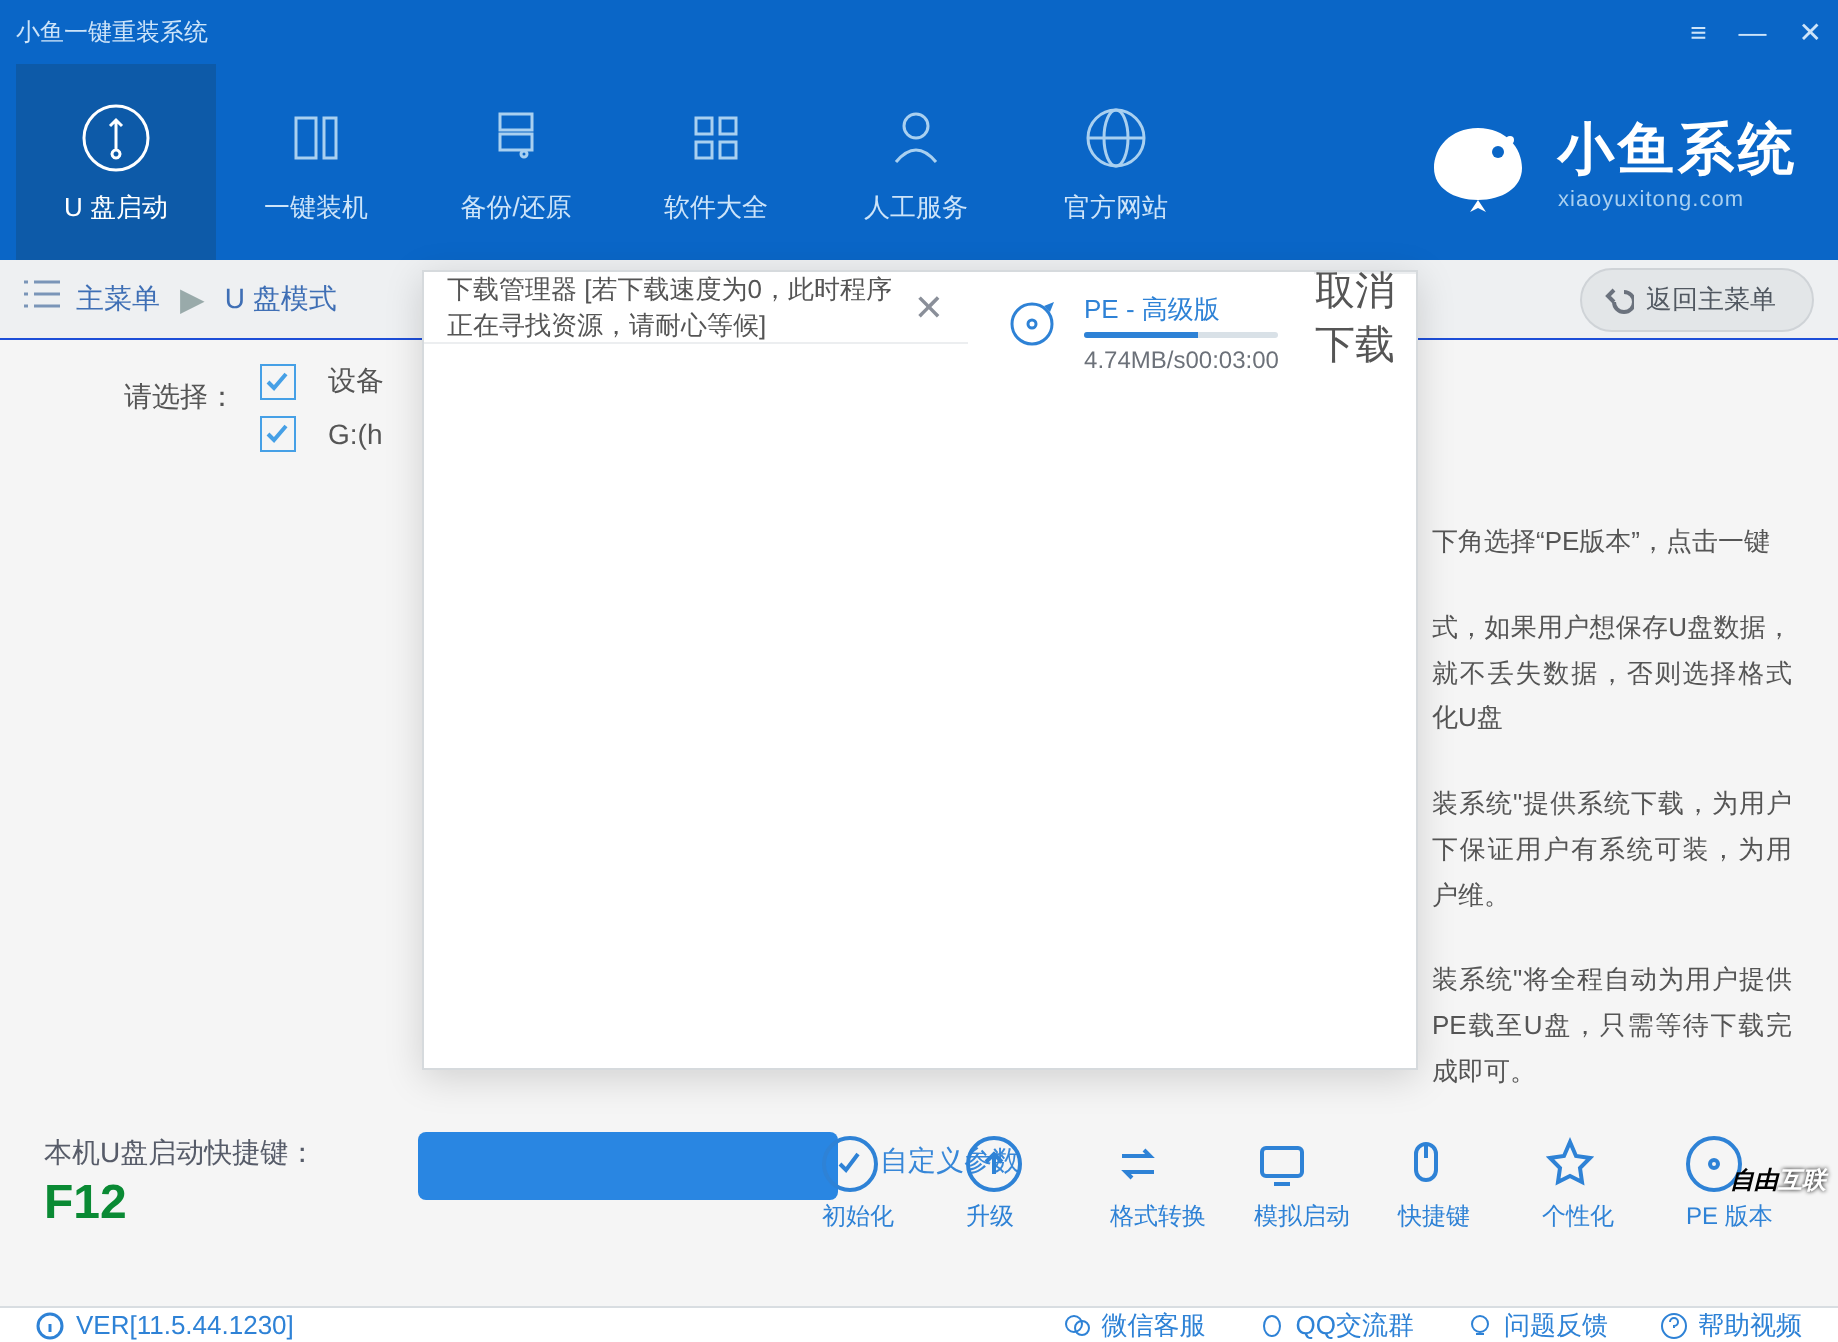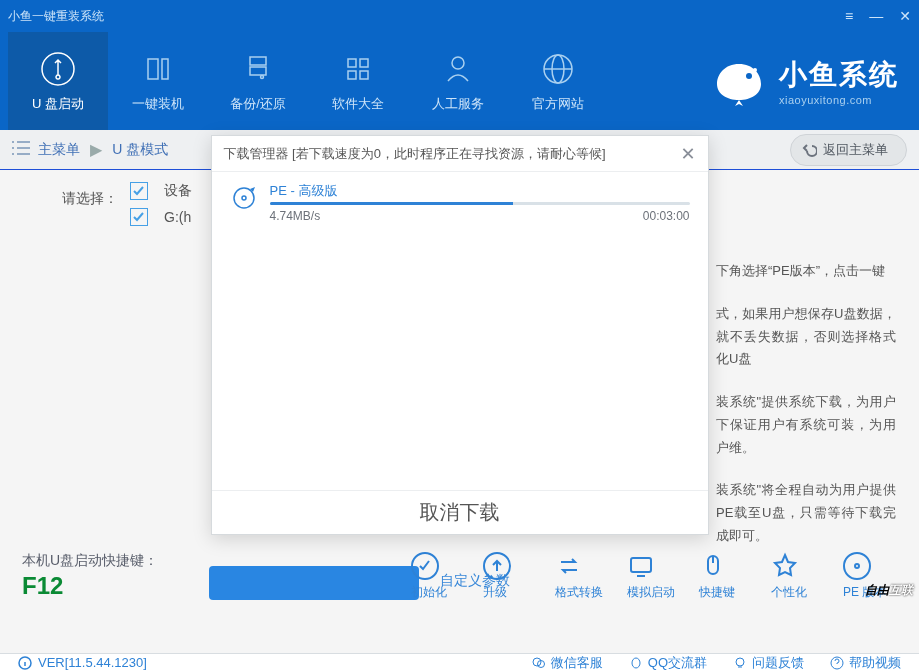--- a/index.html
+++ b/index.html
@@ -38,41 +38,41 @@
 .leftlist { position: absolute; left: 130px; top: 12px; width: 80px; }
 .chk { display: flex; align-items: center; margin-bottom: 8px; }
 .chk-box { width: 18px; height: 18px; border: 1px solid #46a0e6; display: flex; align-items: center; justify-content: center; margin-right: 16px; }
 .chk-box svg { stroke: #46a0e6; stroke-width: 2; fill: none; }
 .righttext { position: absolute; left: 716px; top: 90px; width: 180px; color: #555; font-size: 13px; line-height: 1.75; text-align: justify; }
 .righttext p { margin-bottom: 20px; }
 .bottom-btn-stub { position:absolute; left:209px; top:396px; width:210px; height:34px; background:#2986e2; border-radius:4px; }
 .link-stub { position:absolute; left:440px; top:402px; color:#3787d8; font-size:14px; }
 
 
-.shortcut-row { position: absolute; left: 0; bottom: 70px; width: 100%; padding: 0 22px; display: flex; align-items: flex-start; }
+.shortcut-row { position: absolute; left: 0; bottom: 54px; width: 100%; padding: 0 22px; display: flex; align-items: flex-start; }
 .shortcut-label { color: #575c69; font-size: 14px; }
 .shortcut-key { color: #0a8a34; font-size: 24px; font-weight: bold; margin-top: 2px; }
 .action-icons { margin-left: auto; display: flex; gap: 18px; }
 .aicon { display: flex; flex-direction: column; width: 54px; color: #2e82d6; font-size: 12px; cursor: pointer; }
 .aicon .ic { width: 28px; height: 28px; border: 2px solid #2e82d6; border-radius: 50%; display: flex; align-items: center; justify-content: center; margin-bottom: 4px; }
 .aicon svg { stroke: #2e82d6; fill: none; stroke-width: 2; }
 .watermark { position: absolute; right: 6px; bottom: 72px; }
 .watermark-text { font-size: 12px; font-weight: bold; font-style: italic; }
 .watermark-text .wb { color: #000; }
 .watermark-text .ww { color: #fff; text-shadow: 0 0 2px #000; }
 
 
 .statusbar { position: absolute; bottom: 0; left: 0; right: 0; height: 18px; background: #fff; border-top: 1px solid #d8dde1; display: flex; align-items: center; padding: 0 18px; font-size: 13px; color: #2e82d6; }
 .statusbar .ver { display: flex; align-items: center; gap: 6px; }
 .statusbar .rlinks { margin-left: auto; display: flex; gap: 26px; }
 .statusbar .rlinks span { display: flex; align-items: center; gap: 5px; cursor: pointer; }
 
 
 .overlay { position: absolute; left: 0; top: 130px; width: 100%; height: 540px; display: flex; justify-content: center; z-index: 10; pointer-events: none; }
-.dialog { width: 498px; height: 400px; background: #fff; border: 1px solid #d6dadd; box-shadow: 0 4px 18px rgba(0,0,0,0.15); pointer-events: auto; display: flex; flex-direction: column; margin-top: 5px; }
+.dialog { width: 498px; height: 400px; background: #fff; border: 1px solid #d6dadd; box-shadow: 0 4px 18px rgba(0,0,0,0.15); pointer-events: auto; display: flex; margin-top: 5px; }
 .dialog-header { height: 36px; display: flex; align-items: center; padding: 0 12px; font-size: 13px; color: #555; border-bottom: 1px solid #eceef0; }
 .dialog-close { margin-left: auto; color: #8a8f99; font-size: 18px; cursor: pointer; }
 .dialog-body { flex: 1; padding: 10px 18px; }
 .dl-item { display: flex; align-items: flex-start; }
 .dl-icon { width: 32px; height: 32px; margin-right: 8px; margin-top: 2px; }
 .dl-info { flex: 1; }
 .dl-name { color: #2e82d6; font-size: 13px; margin-bottom: 2px; }
 .dl-bar { height: 3px; background: #d9e1e7; border-radius: 2px; overflow: hidden; }
 .dl-bar-fill { height: 100%; background: #2e82d6; width: 58%; }
 .dl-stats { display: flex; justify-content: space-between; color: #6c7179; font-size: 12px; margin-top: 4px; }

